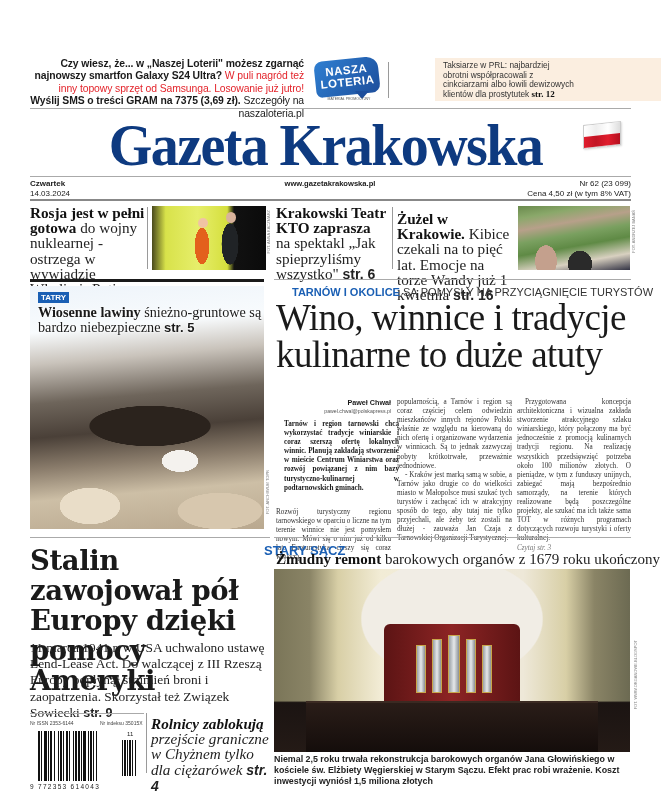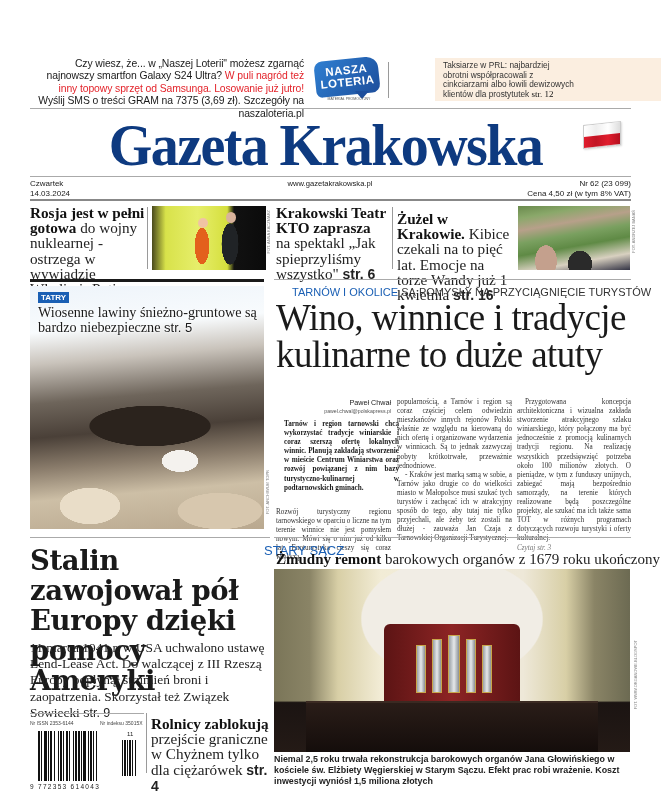--- a/index.html
+++ b/index.html
@@ -1,21 +1,21 @@
 <!DOCTYPE html>
 <html><head>
 <meta charset="utf-8">
 <style>
   * { box-sizing: border-box; margin: 0; padding: 0; }
   html, body { width: 661px; height: 800px; background: #fff; overflow: hidden; }
   body { position: relative; font-family: "Liberation Sans", sans-serif; color: #1a1a1a; }
   .abs { position: absolute; }
   .serif { font-family: "Liberation Serif", "DejaVu Serif", serif; }
   .sans { font-family: "Liberation Sans", "DejaVu Sans", sans-serif; }
-  .b { font-weight: normal; }
+  .b { font-weight: bold; }
   .red { color: #e3242b; }
   .blue { color: #1a5fb4; }
   .hr { position: absolute; height: 1px; background: #9a9a9a; }
   .hr.thick { height: 3px; background: #1a1a1a; }
   .vr { position: absolute; width: 1px; background: #9a9a9a; }
 
   
   #promo { left: 30px; top: 58px; width: 274px; text-align: right; font-size: 10.4px; line-height: 12.4px; letter-spacing: -0.1px; }
   #lotto-logo { left: 313px; top: 57px; width: 68px; height: 48px; }
   #lotto-logo .bubble { position: absolute; left: 2px; top: 2px; width: 64px; height: 36px; background: linear-gradient(135deg,#2f7fd1,#1d4e9c); border-radius: 8px 12px 8px 6px; transform: rotate(-6deg); color: #fff; font-weight: bold; font-size: 11.5px; line-height: 12px; text-align: center; padding-top: 5px; letter-spacing: 0.5px; }
@@ -60,21 +60,21 @@
   #stalin-title { left: 30px; top: 545px; width: 240px; font-family: "DejaVu Serif", serif; font-weight: bold; font-size: 27.5px; line-height: 30px; color: #1a1a1a; letter-spacing: -0.4px; }
   #stalin-lede { left: 30px; top: 640px; width: 240px; font-family: "Liberation Serif", serif; font-size: 13.4px; line-height: 16.2px; color: #222; }
 
   
   #issn { left: 30px; top: 720px; font-size: 5px; color: #444; }
   #indeks { left: 100px; top: 720px; font-size: 5px; color: #444; }
   #barcode { left: 38px; top: 731px; width: 76px; height: 50px; }
   #barcode2 { left: 122px; top: 740px; width: 16px; height: 36px; }
   .bc-nums { font-size: 6.5px; letter-spacing: 1.3px; color: #222; }
 
-  #rolnicy { left: 151px; top: 716px; width: 120px; }
+  #rolnicy { left: 151px; top: 716px; width: 120px; font-style: italic; }
 
   
   #organ { left: 274px; top: 569px; width: 356px; height: 183px; background:
     linear-gradient(180deg, transparent 0%, transparent 72%, #1b1412 73%, #241a16 100%),
     radial-gradient(ellipse 40px 70px at 178px 110px, #8b1d1d 0 55%, transparent 56%),
     radial-gradient(ellipse 60px 80px at 178px 105px, #d7b45a 0 40%, transparent 41%),
     radial-gradient(ellipse 150px 100px at 178px 50px, #f1ede5 0 60%, transparent 61%),
     linear-gradient(90deg, #7a7558 0%, #8a8466 10%, #d8cfa6 18%, #f2ecd6 30%, #eee8d8 70%, #d8cfa6 82%, #8a8466 90%, #6c6a52 100%); }
   #organ .pipes { position: absolute; left: 138px; top: 62px; width: 80px; height: 68px; }
   #organ .case { position: absolute; left: 110px; top: 55px; width: 136px; height: 78px; background: linear-gradient(90deg,#5c1414,#8d2424,#5c1414); border-radius: 6px 6px 0 0; }

